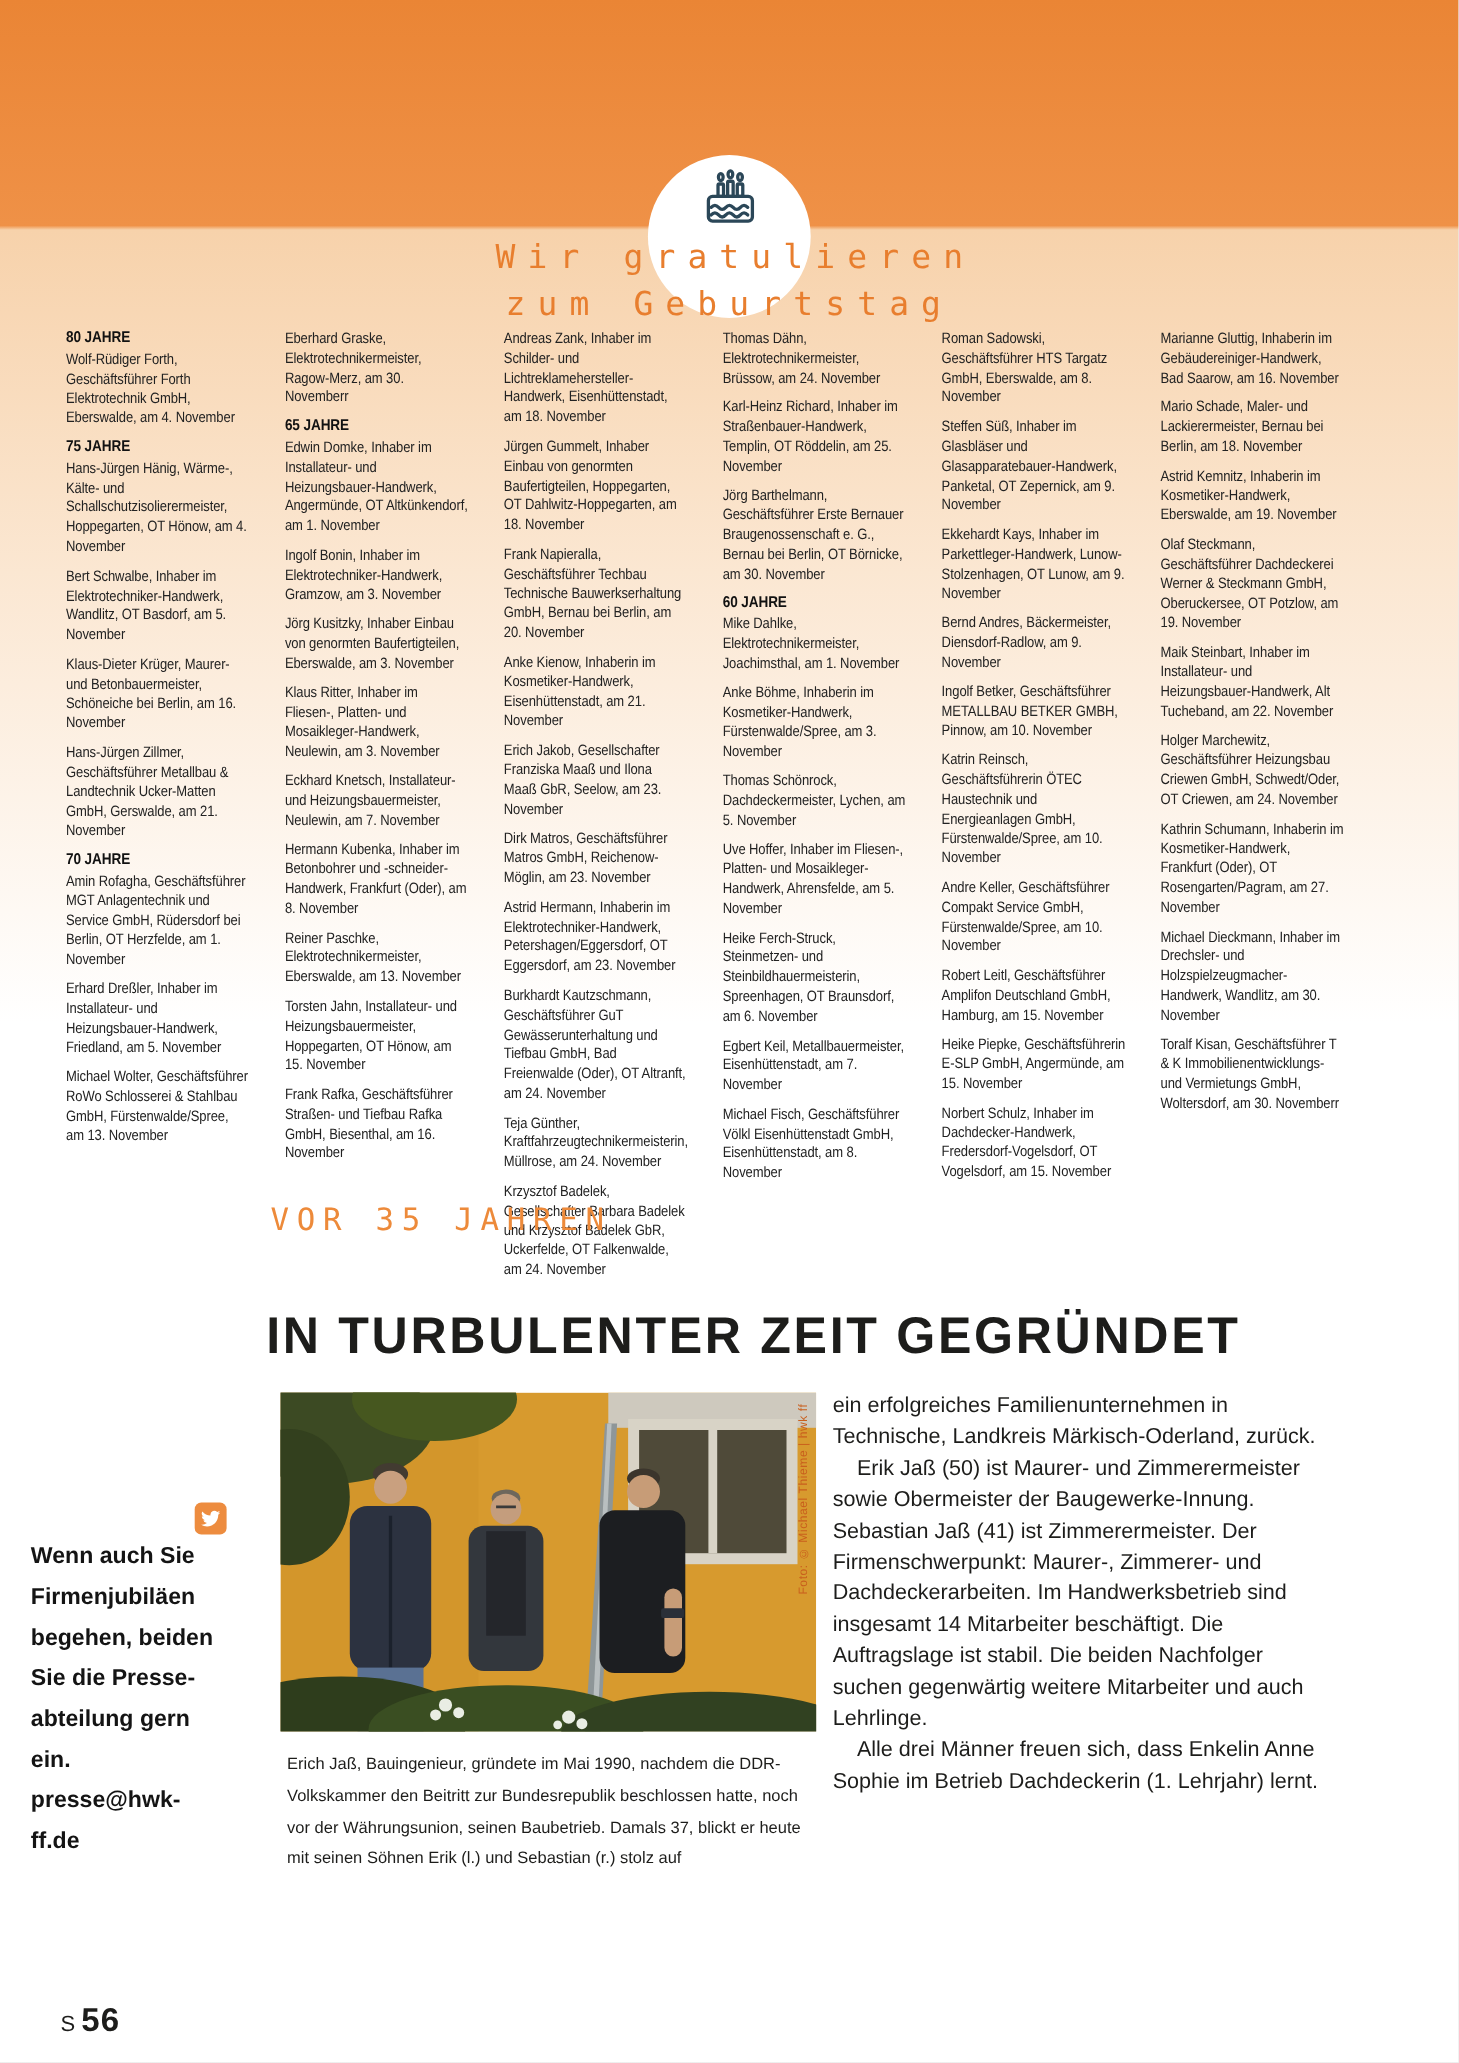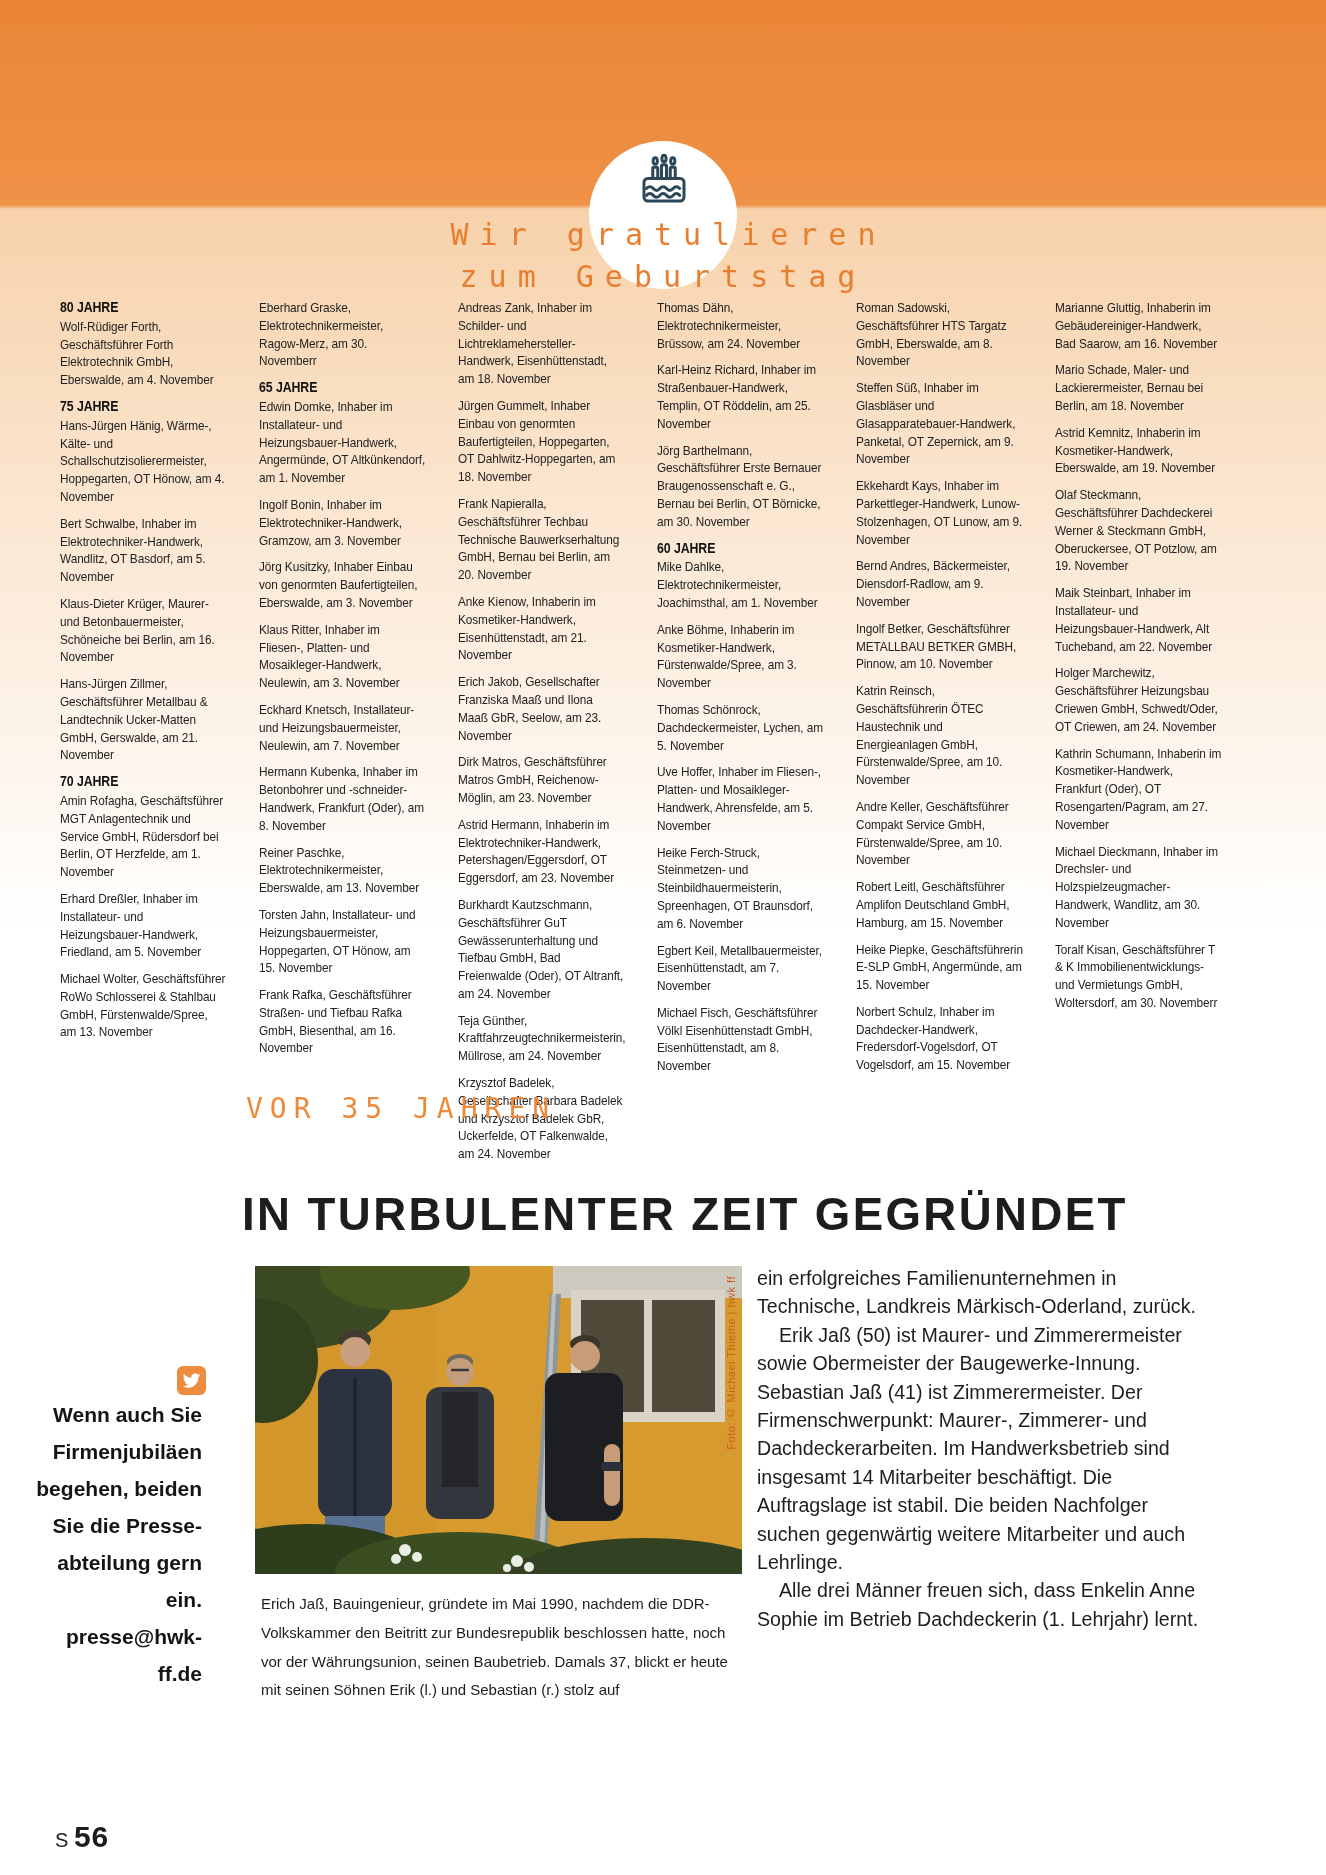--- a/index.html
+++ b/index.html
@@ -17,21 +17,21 @@
   .col p{margin:0 0 9px 0;}
   .col h4{margin:6px 0 1px 0;font-size:14.2px;color:#111;}
   .col > :first-child{margin-top:0;}
   
   .kicker{position:absolute;left:246px;top:1092px;font-family:"DejaVu Sans Mono",monospace;
     font-size:28px;letter-spacing:7px;color:#ED8A3A;}
   .headline{position:absolute;left:242px;top:1186px;margin:0;font-size:47px;font-weight:700;
     letter-spacing:2.5px;color:#1D1D1B;transform:scaleX(0.97);transform-origin:0 0;white-space:nowrap;}
   .tw{position:absolute;left:177px;top:1366px;width:29px;height:29px;border-radius:6px;
     background:#ED8C3F;display:flex;align-items:center;justify-content:center;}
-  .sidebar-text{position:absolute;left:28px;top:1396px;width:174px;margin:0;text-align:right;
+  .sidebar-text{position:absolute;left:28px;top:1396px;width:174px;margin:0;
     font-weight:700;font-size:21px;line-height:37px;color:#141414;}
   .photo{position:absolute;left:255px;top:1266px;width:487px;height:308px;margin:0;}
   .photo svg{display:block;}
   .credit{position:absolute;top:10px;right:5px;writing-mode:vertical-rl;transform:rotate(180deg);
     font-size:11px;color:#C95F1D;letter-spacing:.5px;}
   .article-text{position:absolute;left:757px;top:1264px;width:452px;font-size:19.6px;
     line-height:28.4px;hyphens:auto;}
   .article-text p{margin:0;}
   .article-text p.indent{text-indent:22px;}
   .caption{position:absolute;left:261px;top:1590px;width:482px;font-size:15px;line-height:28.8px;hyphens:auto;}

